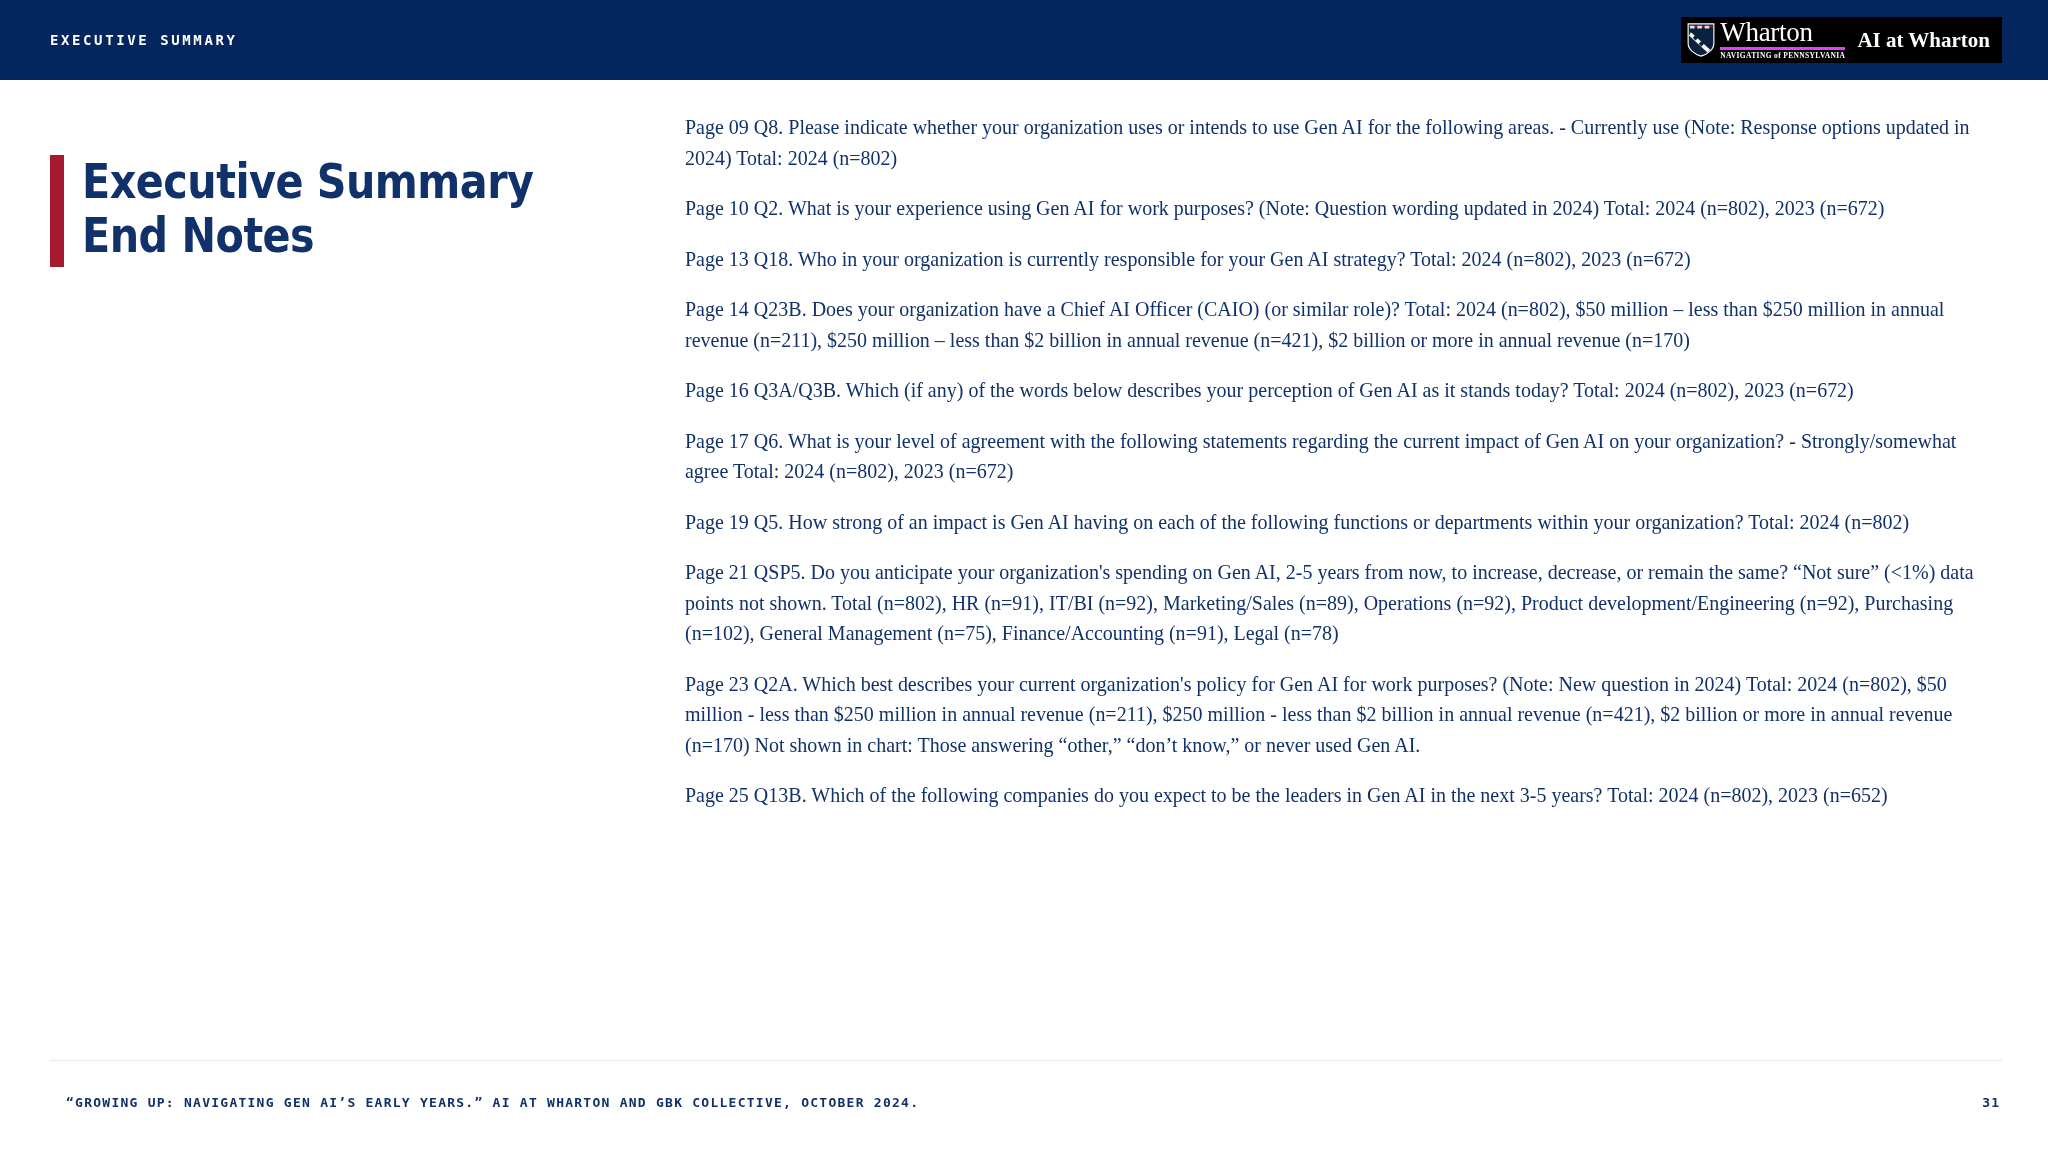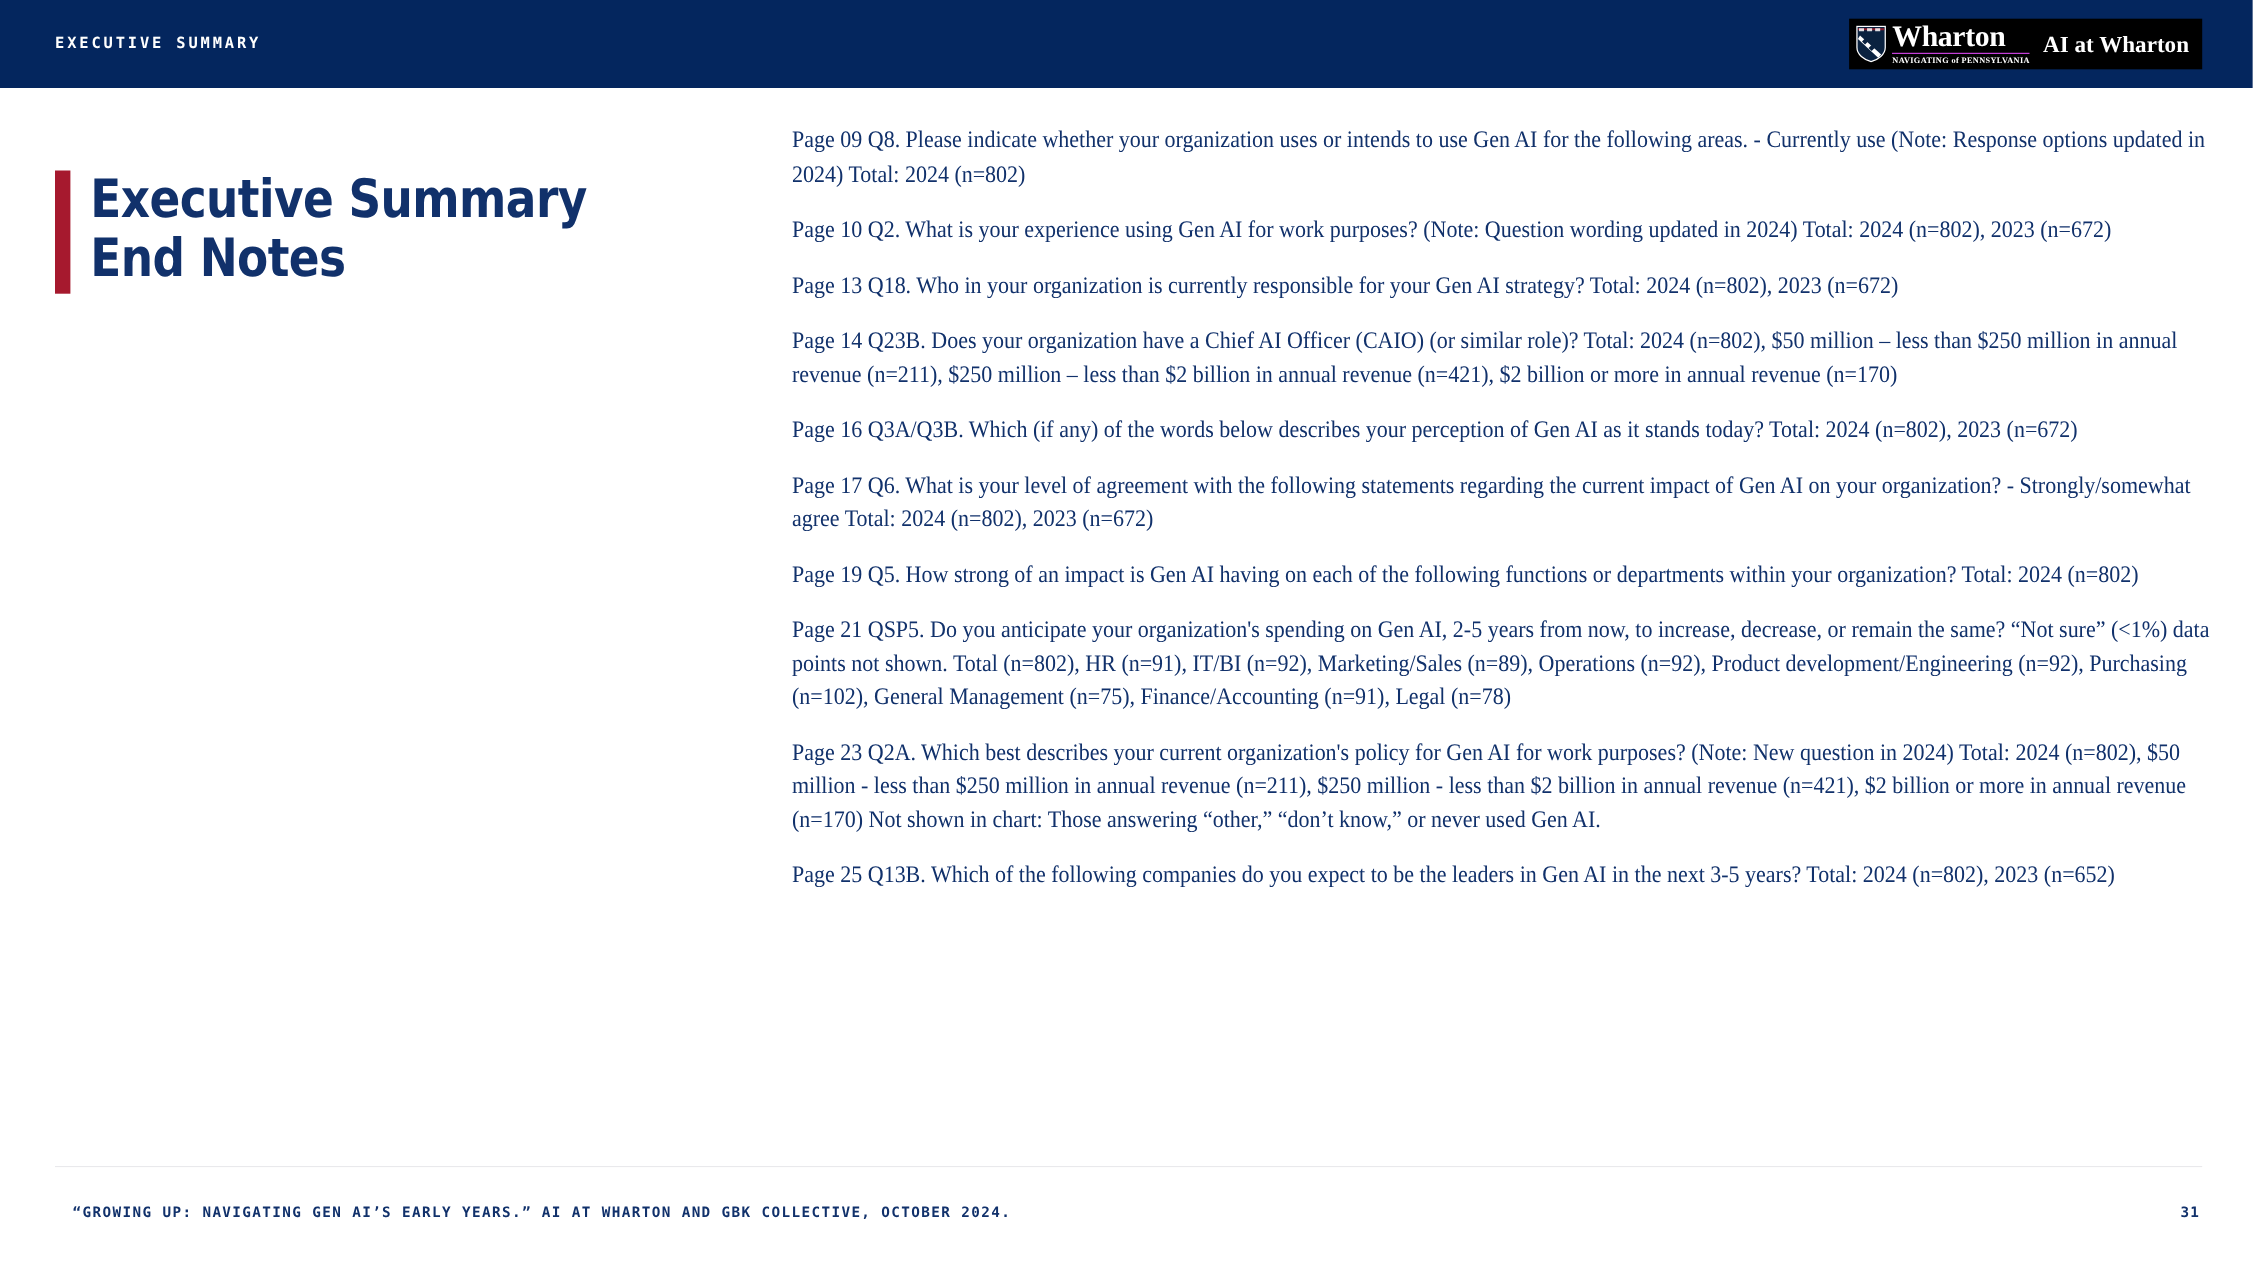--- a/index.html
+++ b/index.html
@@ -60,24 +60,24 @@
   #wharton-wordmark-wrap {
     display: flex;
     flex-direction: column;
     justify-content: center;
     margin-right: 12px;
   }
   #wharton-wordmark {
     color: #ffffff;
     font-family: "Liberation Serif", "DejaVu Serif", serif;
     font-size: 27px;
-    font-weight: 700;
+    font-weight: 400;
     line-height: 0.95;
     letter-spacing: -0.3px;
-    border-bottom: 1px solid #d946ef;
+    border-bottom: 3px solid #d946ef;
     padding-bottom: 1px;
   }
   #wharton-subline {
     color: #ffffff;
     font-family: "Liberation Serif", "DejaVu Serif", serif;
     font-size: 7.5px;
     font-weight: 700;
     letter-spacing: 0.35px;
     line-height: 1.25;
     padding-top: 1px;
@@ -121,21 +121,20 @@
     transform-origin: left top;
     white-space: pre-line;
   }
 
   
   #notes-column {
     position: absolute;
     left: 685px;
     top: 112px;
     width: 1290px;
-    margin-left: 35px;
   }
   .note-item {
     color: #11316b;
     font-family: "Liberation Serif", "DejaVu Serif", serif;
     font-size: 21.5px;
     line-height: 1.42;
     margin: 0 0 20px 0;
     transform: scaleX(0.93);
     transform-origin: left top;
     width: 107.5%;

